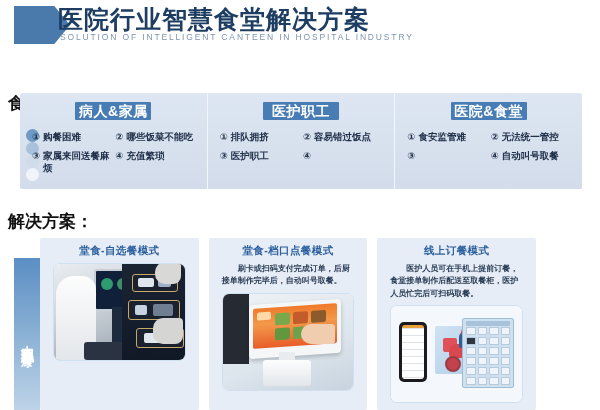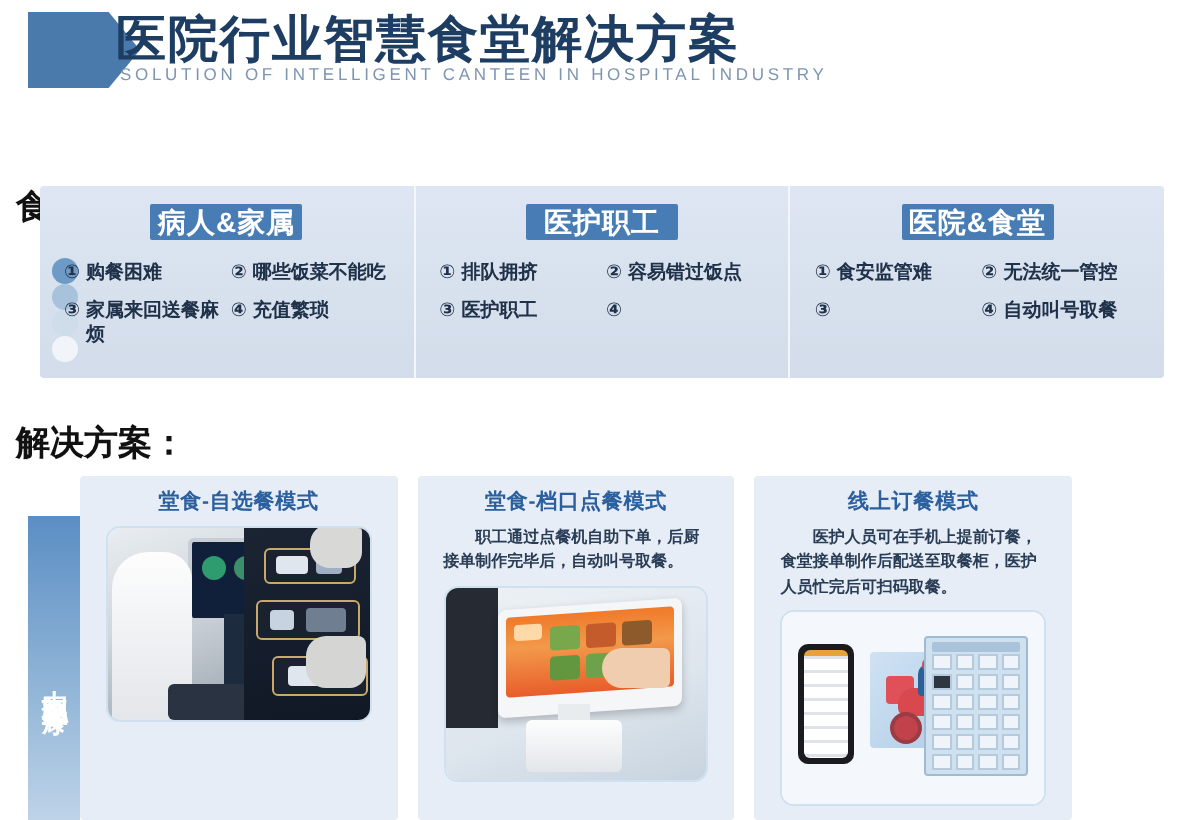--- a/index.html
+++ b/index.html
@@ -466,21 +466,21 @@
         <div class="tray t3">
             <i></i>
           </div>
         <div class="hand h2"></div>
       </div>
     </div>
   </div>
 
   <div class="card">
     <div class="card-title">堂食-档口点餐模式</div>
-    <div class="card-desc">职工通过点餐机自助下单，后厨接单制作完毕后，自动叫号取餐。</div>
+    <div class="card-desc">刷卡或扫码支付完成订单，后厨接单制作完毕后，自动叫号取餐。</div>
     <div class="card-photo">
       <div class="ph2-bg"></div>
       <div class="ph2-dark"></div>
       <div class="ph2-mon">
         <div class="ph2-screen">
             <u></u>
             <u></u>
             <u></u>
             <u></u>
             <u></u>

